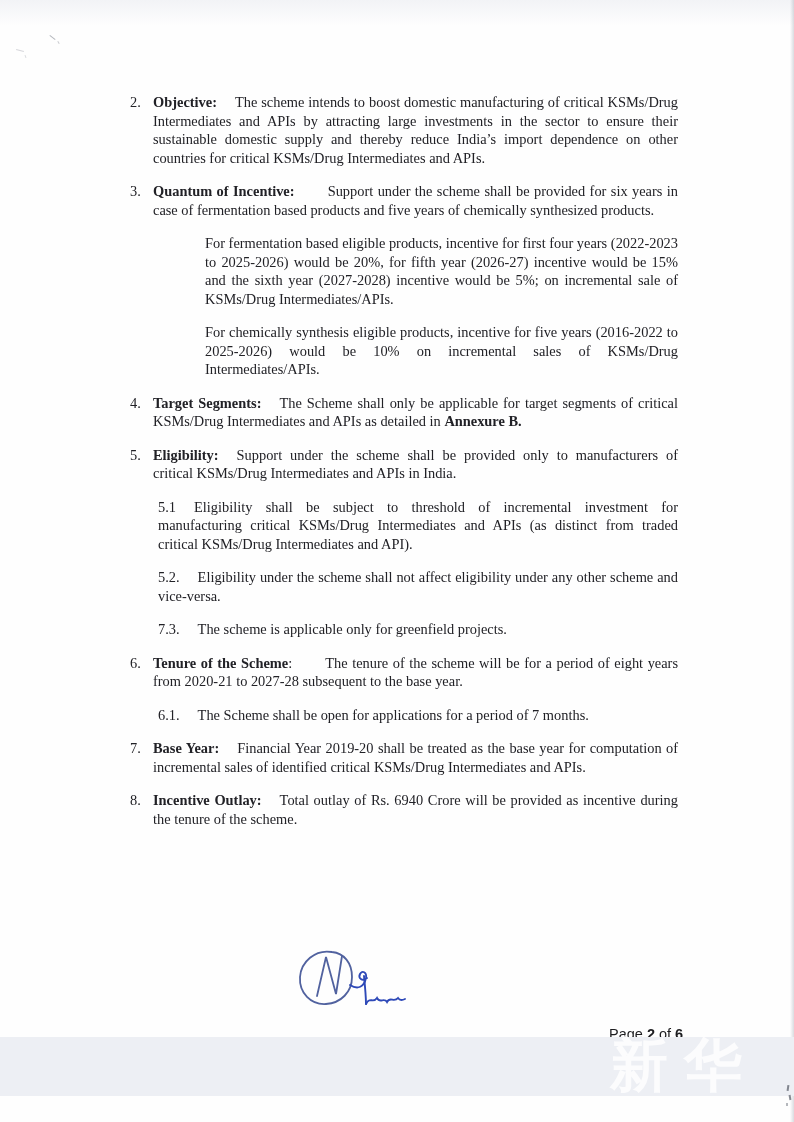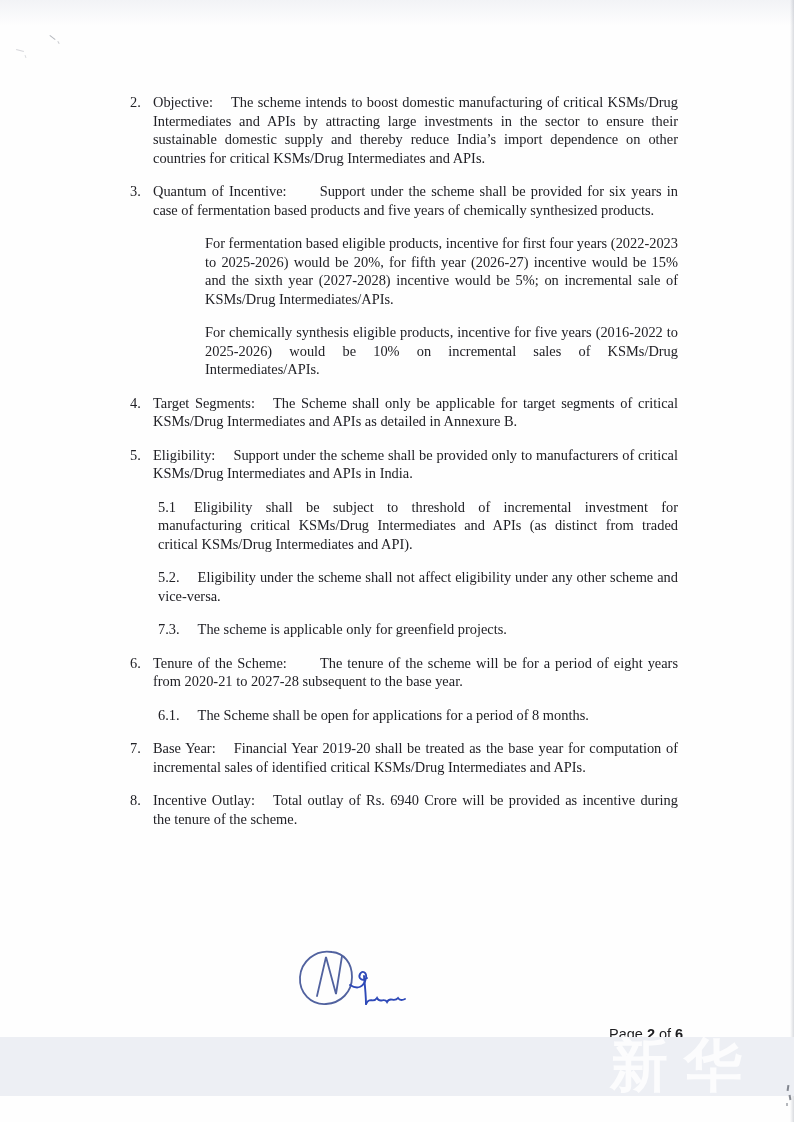--- a/index.html
+++ b/index.html
@@ -27,21 +27,21 @@
   .pm4{left:24px;top:56px;width:3px;height:1px;transform:rotate(70deg);opacity:.5;}
 
   .content{
     position:absolute;left:130px;top:93px;width:548px;
     font-size:14.4px;line-height:18.5px;
   }
   .block{margin-bottom:15px;}
   .item{display:flex;}
   .item .num{flex:0 0 23px;width:23px;}
   .item .body{flex:1;text-align:justify;}
-  .bold{font-weight:normal;}
+  .bold{font-weight:bold;}
   .gap{display:inline-block;width:1.25em;}
   .gap.wide{display:inline-block;width:2.3em;}
   .indent{margin-left:75px;text-align:justify;}
   .sub{margin-left:28px;text-align:justify;}
 
   .signature{position:absolute;left:292px;top:946px;}
 
   .footer{
     position:absolute;left:609px;top:1026px;
     font-family:"Liberation Sans","DejaVu Sans",sans-serif;
@@ -107,21 +107,21 @@
 
     <div class="block sub"><span>5.2.</span><span class="gap"></span><span>Eligibility under the scheme shall not affect eligibility under any other scheme and vice-versa.</span></div>
 
     <div class="block sub"><span>7.3.</span><span class="gap"></span><span>The scheme is applicable only for greenfield projects.</span></div>
 
     <div class="block item">
       <span class="num">6.</span>
       <div class="body"><span class="bold">Tenure of the Scheme</span><span>:</span><span class="gap wide"></span><span>The tenure of the scheme will be for a period of eight years from 2020-21 to 2027-28 subsequent to the base year.</span></div>
     </div>
 
-    <div class="block sub"><span>6.1.</span><span class="gap"></span><span>The Scheme shall be open for applications for a period of 8 months.</span></div>
+    <div class="block sub"><span>6.1.</span><span class="gap"></span><span>The Scheme shall be open for applications for a period of 7 months.</span></div>
 
 
     <div class="block item">
       <span class="num">7.</span>
       <div class="body"><span class="bold">Base Year:</span><span class="gap"></span><span>Financial Year 2019-20 shall be treated as the base year for computation of incremental sales of identified critical KSMs/Drug Intermediates and APIs.</span></div>
     </div>
 
     <div class="block item">
       <span class="num">8.</span>
       <div class="body"><span class="bold">Incentive Outlay:</span><span class="gap"></span><span>Total outlay of Rs. 6940 Crore will be provided as incentive during the tenure of the scheme.</span></div>

